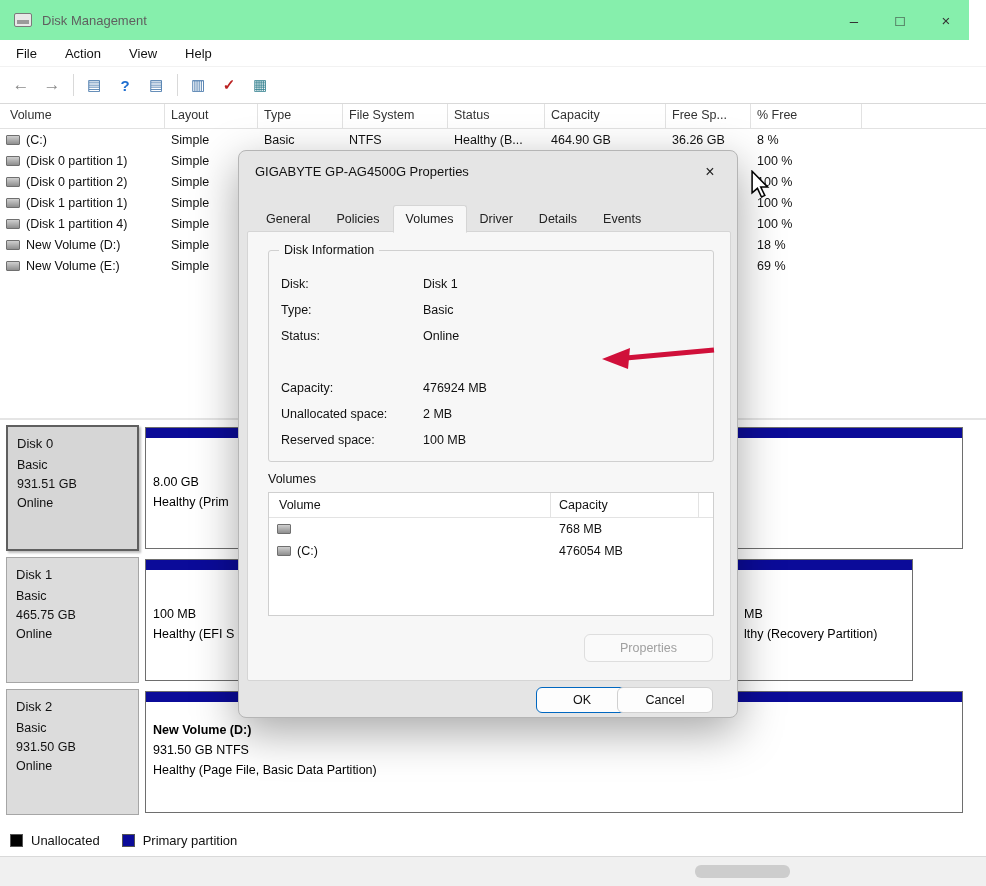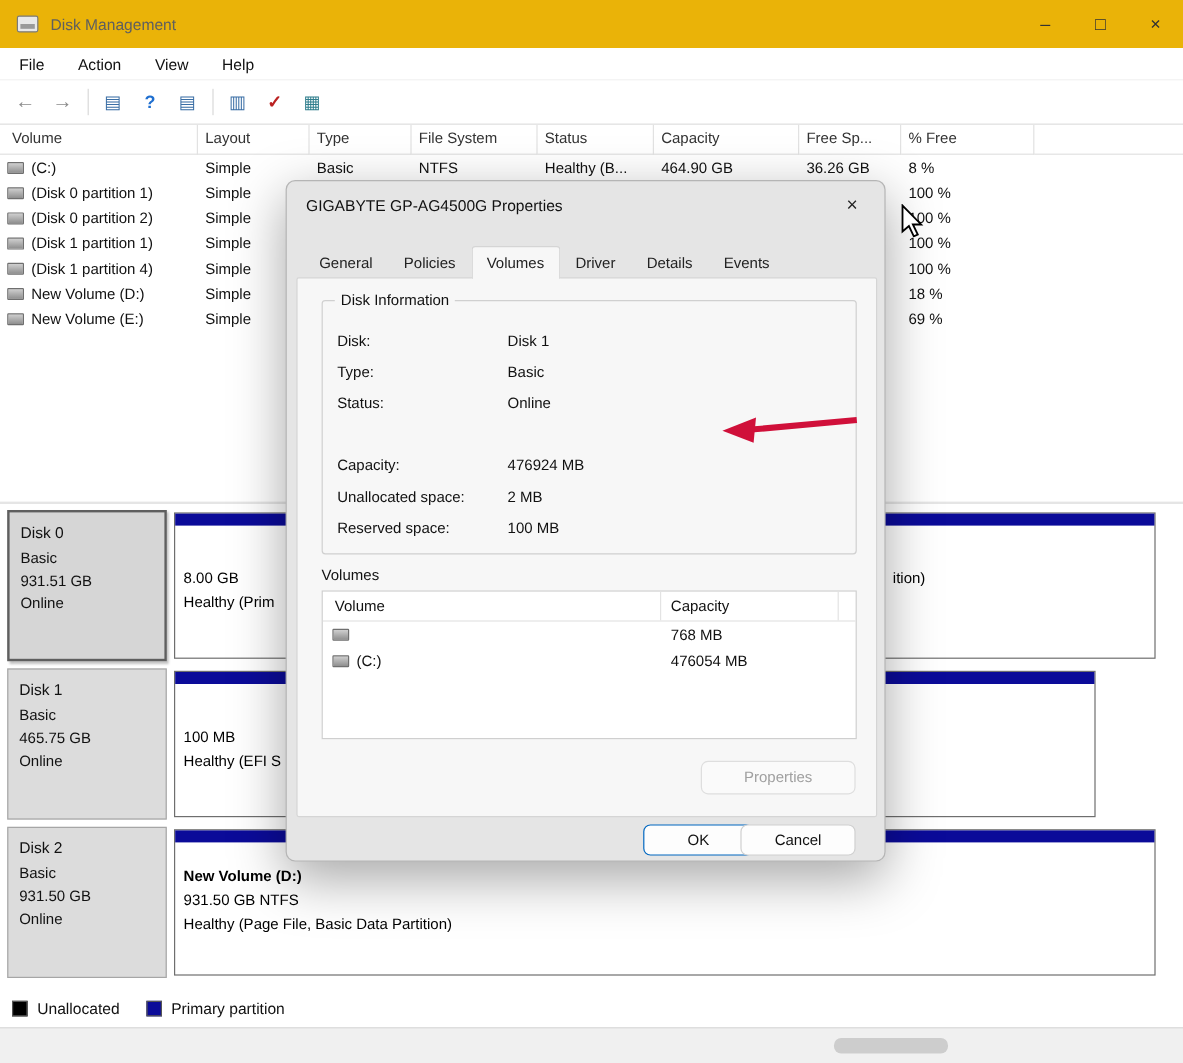--- a/index.html
+++ b/index.html
@@ -6,21 +6,21 @@
     --navy:#0b0b99;
     --red:#d0103a;
     --accent:#0067c0;
     --gray-border:#d9d9d9;
   }
   *{box-sizing:border-box;margin:0;padding:0}
   body{width:986px;height:886px;font-family:"Liberation Sans",sans-serif;overflow:hidden;background:#fff}
   .window{position:relative;width:986px;height:886px;background:#fff;outline:1px solid #8f8f8f}
 
   
-  .titlebar{position:absolute;top:0;left:0;right:0;height:40px;background:#eab308;display:flex;align-items:center}
+  .titlebar{position:absolute;top:0;left:0;right:17px;height:40px;background:#86efac;display:flex;align-items:center}
   .app-icon{width:18px;height:14px;margin-left:14px;position:relative;border:1px solid #7a7a7a;border-radius:2px;background:#e8e8e8}
   .app-icon::after{content:"";position:absolute;left:2px;right:2px;bottom:2px;height:4px;background:#9a9a9a}
   .title-text{color:#5f5f5f;font-size:13px;margin-left:10px}
   .win-controls{position:absolute;right:0;top:0;height:40px;display:flex}
   .win-btn{width:46px;height:40px;display:flex;align-items:center;justify-content:center;font-size:15px;color:#333}
 
   
   .menubar{position:absolute;top:40px;left:0;right:0;height:27px;display:flex;align-items:center;padding-left:16px;gap:28px;font-size:13px;color:#111;border-bottom:1px solid #f2f2f2}
   .menu-item{cursor:default}
 
@@ -255,24 +255,20 @@
       <div class="blocks">
         <div class="pblock" style="left:0;width:510px">
           <div class="pstrip"></div>
           <div class="ptext two">
             <div>8.00 GB</div>
             <div>Healthy (Prim</div>
           </div>
         </div>
         <div class="pblock" style="left:510px;width:308px">
           <div class="pstrip"></div>
-          <div class="ptext two indent">
-            <div></div>
-            <div>ition)</div>
-          </div>
         </div>
       </div>
     </div>
 
     <div class="disk-row" style="top:137px">
       <div class="panel">
         <div class="dname">Disk 1</div>
         <div>Basic</div>
         <div>465.75 GB</div>
         <div>Online</div>
@@ -280,20 +276,24 @@
       <div class="blocks">
         <div class="pblock" style="left:0;width:510px">
           <div class="pstrip"></div>
           <div class="ptext two">
             <div>100 MB</div>
             <div>Healthy (EFI S</div>
           </div>
         </div>
         <div class="pblock" style="left:510px;width:258px">
           <div class="pstrip"></div>
+          <div class="ptext two indent">
+            <div>MB</div>
+            <div>lthy (Recovery Partition)</div>
+          </div>
         </div>
       </div>
     </div>
 
     <div class="disk-row" style="top:269px">
       <div class="panel">
         <div class="dname">Disk 2</div>
         <div>Basic</div>
         <div>931.50 GB</div>
         <div>Online</div>

